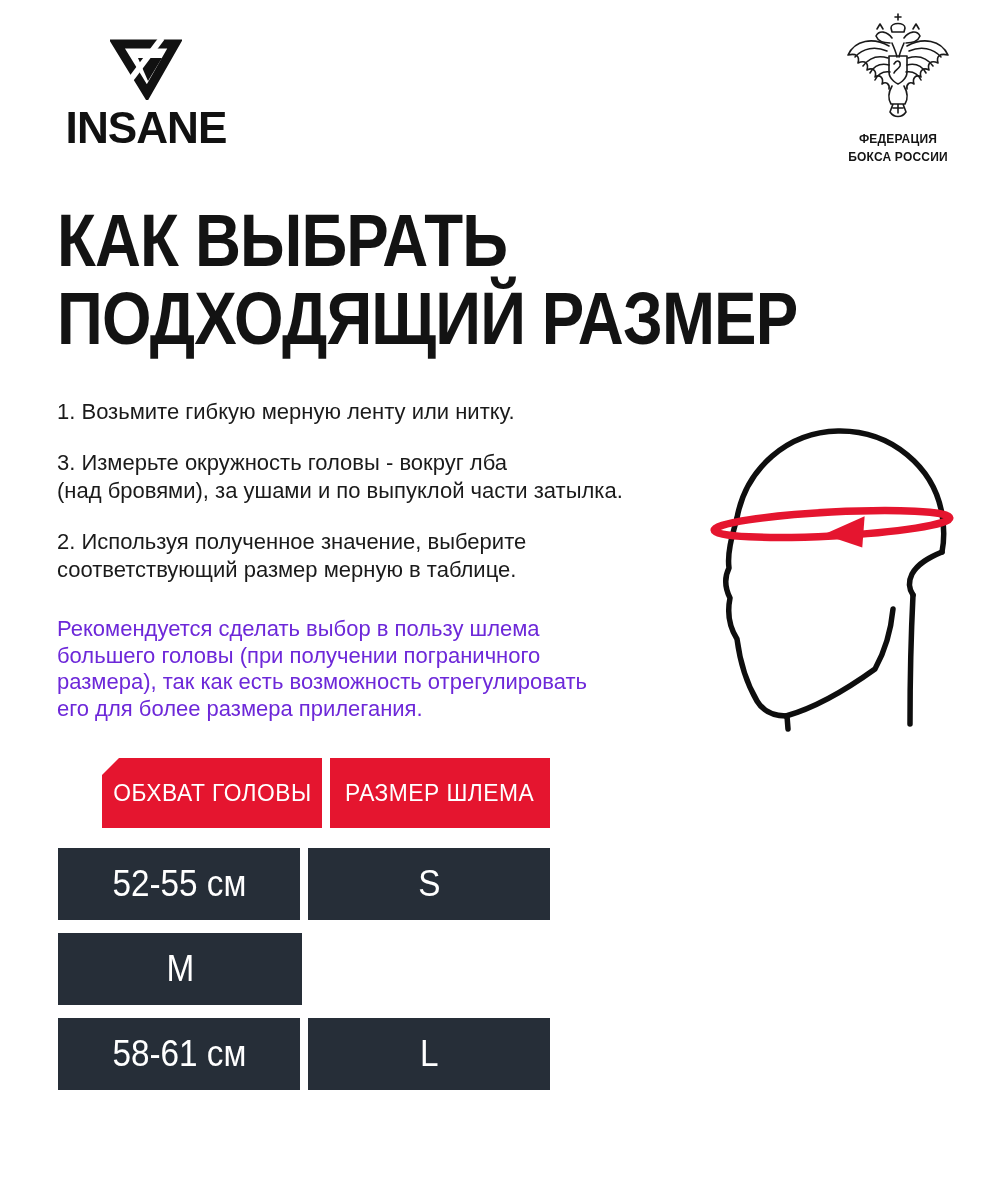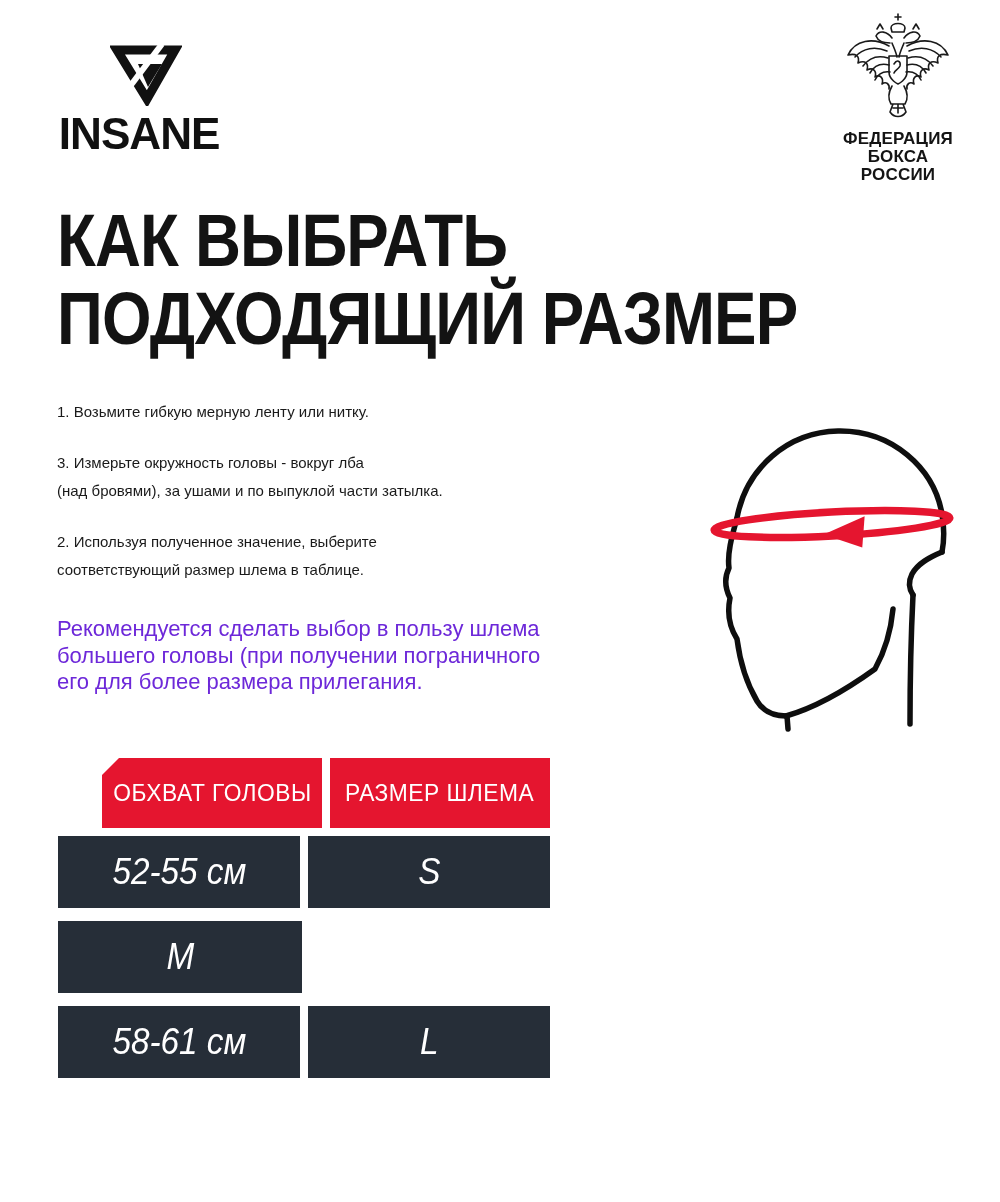--- a/index.html
+++ b/index.html
@@ -1,49 +1,49 @@
 <!DOCTYPE html>
 <html><head>
 <meta charset="utf-8">
 <style>
   html,body{margin:0;padding:0;background:#ffffff;}
   .page{
     position:relative;width:1000px;height:1202px;background:#ffffff;
     font-family:"Liberation Sans",sans-serif;color:#141414;overflow:hidden;
   }
   
-  .logo{position:absolute;left:57px;top:44px;width:178px;}
+  .logo{position:absolute;left:57px;top:38px;width:178px;text-align:center;}
   .logo-icon{display:block;margin:0 auto;width:72px;height:62px;}
   .logo-word{
     margin-top:2px;font-size:45px;font-weight:bold;letter-spacing:-1px;
     color:#111;white-space:nowrap;transform:scaleX(0.98);transform-origin:center top;
   }
   
   .federation{position:absolute;left:830px;top:13px;width:136px;text-align:center;}
   .eagle{display:block;margin:0 auto;width:110px;height:112px;}
-  .fed-text{margin-top:5px;font-size:17px;font-weight:bold;line-height:18px;letter-spacing:.2px;color:#141414;}
+  .fed-text{margin-top:5px;font-size:12px;font-weight:bold;line-height:18px;letter-spacing:.2px;color:#141414;}
   
   .title{
     position:absolute;left:57px;top:202px;margin:0;font-weight:bold;color:#131313;
     letter-spacing:-1px;transform:scaleX(0.86);transform-origin:left top;
   }
   .title-line{font-size:74px;line-height:78px;white-space:nowrap;}
   
-  .steps{position:absolute;left:57px;top:398px;font-size:15px;line-height:28px;color:#1a1a1a;}
+  .steps{position:absolute;left:57px;top:398px;font-size:22px;line-height:28px;color:#1a1a1a;}
   .step{margin-bottom:23px;}
   .step-line{white-space:nowrap;}
   .recommendation{position:absolute;left:57px;top:616px;font-size:22px;line-height:26.5px;color:#6d28d9;}
   .rec-line{white-space:nowrap;}
   
   .head-figure{position:absolute;left:680px;top:410px;width:300px;height:330px;}
   
   .size-table{position:absolute;left:58px;top:758px;width:492px;}
   .t-row{display:flex;gap:8px;}
-  .t-row.head-row{margin-bottom:8px;padding-left:44px;}
-  .t-row.data-row{margin-bottom:13px;font-style:italic;}
+  .t-row.head-row{margin-bottom:20px;padding-left:44px;}
+  .t-row.data-row{margin-bottom:13px;}
   .t-cell{display:flex;align-items:center;justify-content:center;color:#ffffff;}
   .c1{width:244px;}
   .c2{width:244px;}
   .head-row .t-cell{height:70px;background:#E5152F;}
   .head-row .c1{clip-path:polygon(17px 0,100% 0,100% 100%,0 100%,0 17px);}
   .head-row .cell-text{font-size:24px;letter-spacing:.5px;transform:scaleX(0.95);white-space:nowrap;}
   .data-row .t-cell{height:72px;background:#262E38;}
   .data-row .cell-text{font-size:37px;transform:scaleX(0.9);white-space:nowrap;}
 </style>
 </head>
@@ -99,27 +99,28 @@
   <div class="steps">
     <div class="step">
       <div class="step-line">1. Возьмите гибкую мерную ленту или нитку.</div>
     </div>
     <div class="step">
       <div class="step-line">3. Измерьте окружность головы - вокруг лба</div>
       <div class="step-line">(над бровями), за ушами и по выпуклой части затылка.</div>
     </div>
     <div class="step">
       <div class="step-line">2. Используя полученное значение, выберите</div>
-      <div class="step-line">соответствующий размер шлема в таблице.</div>
+      <div class="step-line">соответствующий размер мерную в таблице.</div>
     </div>
   </div>
 
   <div class="recommendation">
     <div class="rec-line">Рекомендуется сделать выбор в пользу шлема</div>
     <div class="rec-line">большего головы (при получении пограничного</div>
+    <div class="rec-line">размера), так как есть возможность отрегулировать</div>
     <div class="rec-line">его для более размера прилегания.</div>
   </div>
 
   <div class="head-figure">
     <svg viewBox="0 0 300 330" width="300" height="330">
       <g fill="none" stroke="#0e0e0e" stroke-width="5.5" stroke-linecap="round" stroke-linejoin="round">
 
         <path d="M57,108 C66,58 108,22 158,21 C212,20 254,58 262,104 C265,122 264,132 262,142"></path>
 
         <path d="M262,142 C250,147 238,153 232,164 C228,172 229,179 233,185"></path>

